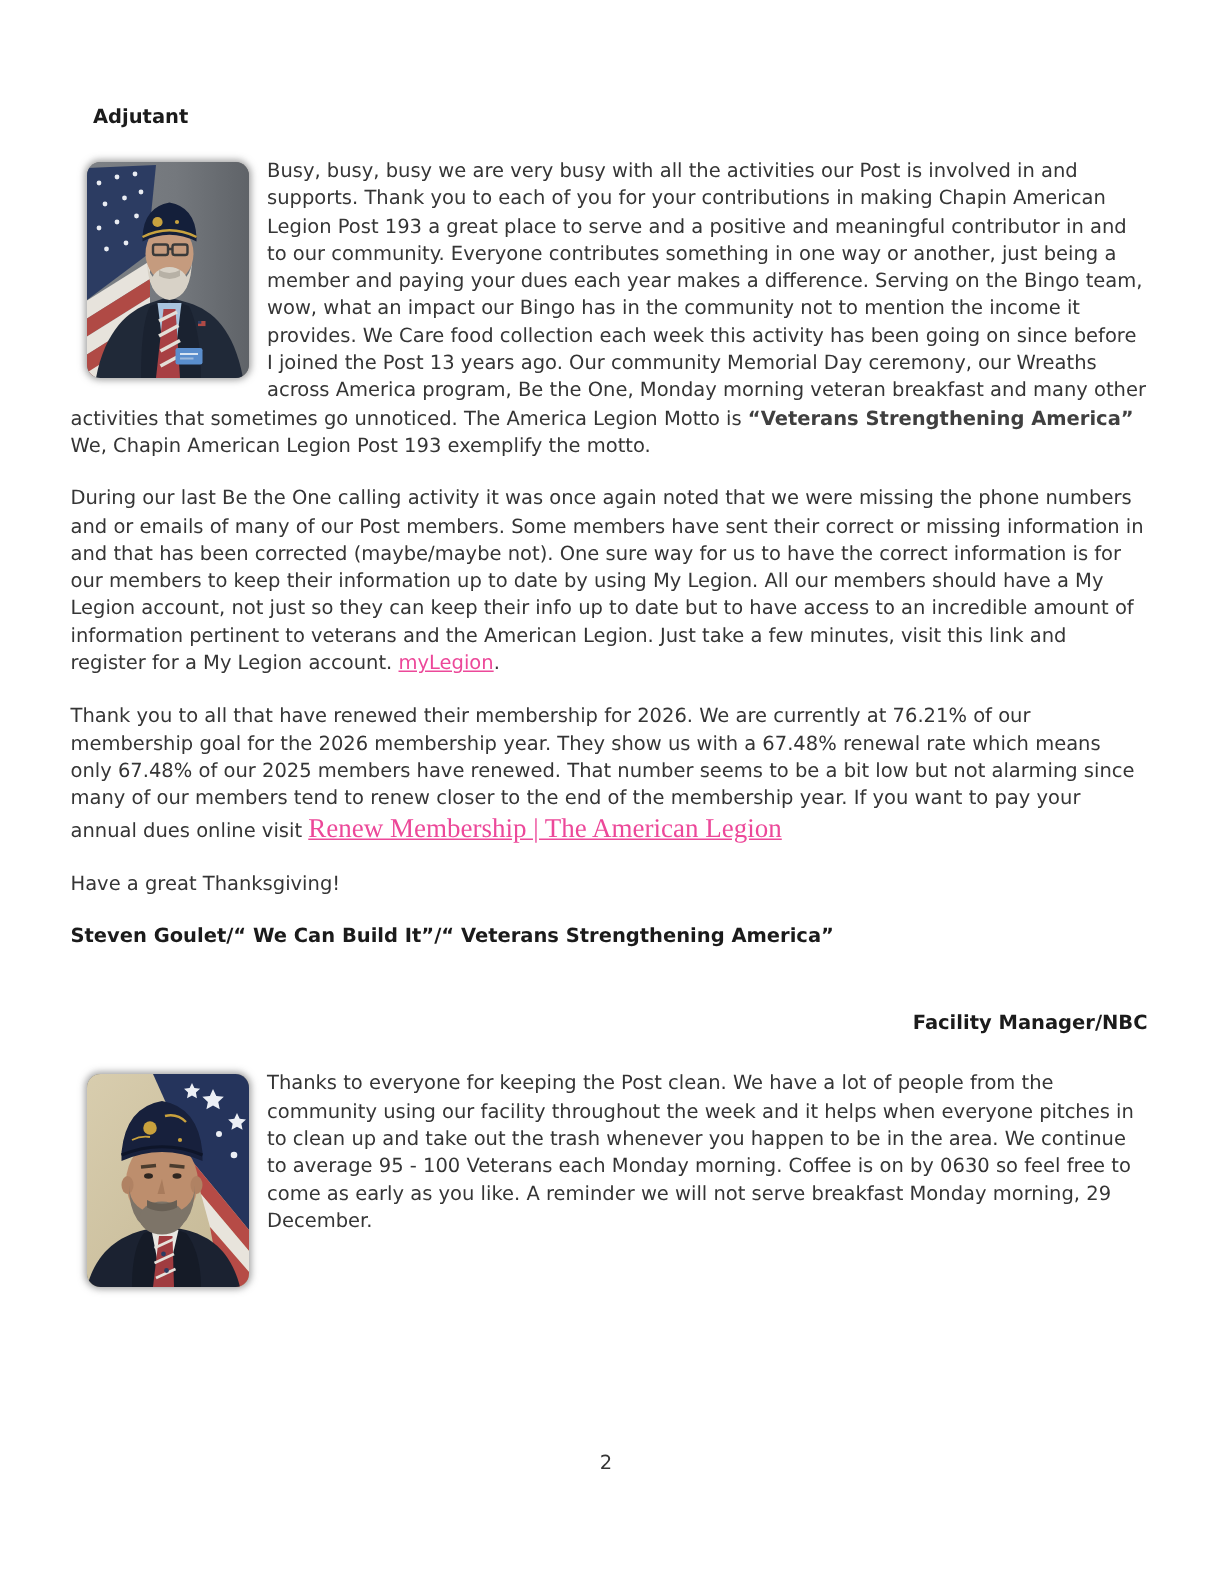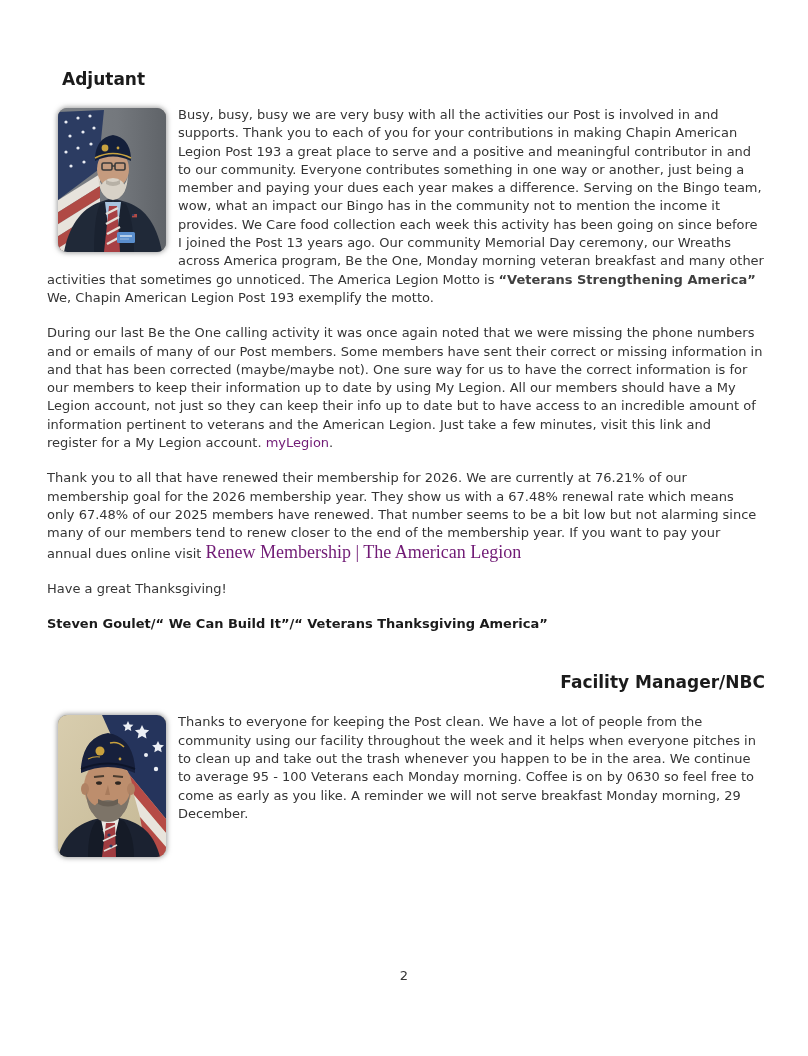--- a/index.html
+++ b/index.html
@@ -7,42 +7,43 @@
     position:relative;
     width:808px; height:1056px;
     background:#ffffff;
     box-sizing:border-box;
     padding:70px 43px 0 47px;
     font-family:"DejaVu Sans","Liberation Sans",sans-serif;
     color:#353535;
     overflow:hidden;
   }
   h2.section-heading {
-    font-size:17px; line-height:18px;
+    font-size:13px; line-height:18px;
     font-weight:bold; color:#1b1b1b;
     margin:0 0 18px 15px;
   }
   p.body {
     font-size:13px; line-height:18.3px;
     margin:0 0 17px 0;
   }
   p.body strong { color:#404040; }
   .photo-frame {
     float:left;
     width:108px;
     margin:2px 12px 16px 11px;
     border-radius:9px;
     overflow:hidden;
     box-shadow:0 0 5px 1px rgba(80,80,80,0.55);
     background:#777;
   }
   .photo-frame.facility { margin-bottom:6px; }
   .photo-frame svg { display:block; }
   a.doc-link {
-    color:#701a75;
+    color:#ec4899;
+    text-decoration:underline;
     cursor:pointer;
   }
   a.doc-link.serif {
     font-family:"Liberation Serif","DejaVu Serif",serif;
     font-size:18px;
   }
   p.signature {
     font-weight:bold; color:#1b1b1b;
     margin-bottom:0;
   }
@@ -140,21 +141,21 @@
     </div>
 
     <p class="body"><span>Busy, busy, busy we are very busy with all the activities our Post is involved in and supports. Thank you to each of you for your contributions in making Chapin American Legion Post 193 a great place to serve and a positive and meaningful contributor in and to our community. Everyone contributes something in one way or another, just being a member and paying your dues each year makes a difference. Serving on the Bingo team, wow, what an impact our Bingo has in the community not to mention the income it provides. We Care food collection each week this activity has been going on since before I joined the Post 13 years ago. Our community Memorial Day ceremony, our Wreaths across America program, Be the One, Monday morning veteran breakfast and many other activities that sometimes go unnoticed. The America Legion Motto is </span><strong>“Veterans Strengthening America”</strong><span> We, Chapin American Legion Post 193 exemplify the motto.</span></p>
 
     <p class="body"><span>During our last Be the One calling activity it was once again noted that we were missing the phone numbers and or emails of many of our Post members. Some members have sent their correct or missing information in and that has been corrected (maybe/maybe not). One sure way for us to have the correct information is for our members to keep their information up to date by using My Legion. All our members should have a My Legion account, not just so they can keep their info up to date but to have access to an incredible amount of information pertinent to veterans and the American Legion. Just take a few minutes, visit this link and register for a My Legion account. </span><a class="doc-link">myLegion</a><span>.</span></p>
 
     <p class="body"><span>Thank you to all that have renewed their membership for 2026. We are currently at 76.21% of our membership goal for the 2026 membership year. They show us with a 67.48% renewal rate which means only 67.48% of our 2025 members have renewed. That number seems to be a bit low but not alarming since many of our members tend to renew closer to the end of the membership year. If you want to pay your annual dues online visit </span><a class="doc-link serif">Renew Membership | The American Legion</a></p>
 
     <p class="body">Have a great Thanksgiving!</p>
 
-    <p class="body signature">Steven Goulet/“ We Can Build It”/“ Veterans Thanksgiving America”</p>
+    <p class="body signature">Steven Goulet/“ We Can Build It”/“ Veterans Strengthening America”</p>
   </section>
 
   <section class="section-facility">
     <h2 class="section-heading">Facility Manager/NBC</h2>
 
     <div class="photo-frame facility">
       <svg width="108" height="142" viewBox="0 0 108 142">
         <defs>
           <linearGradient id="bg2" x1="0" y1="0" x2="1" y2="1">
             <stop offset="0" stop-color="#d8cdae"></stop>

